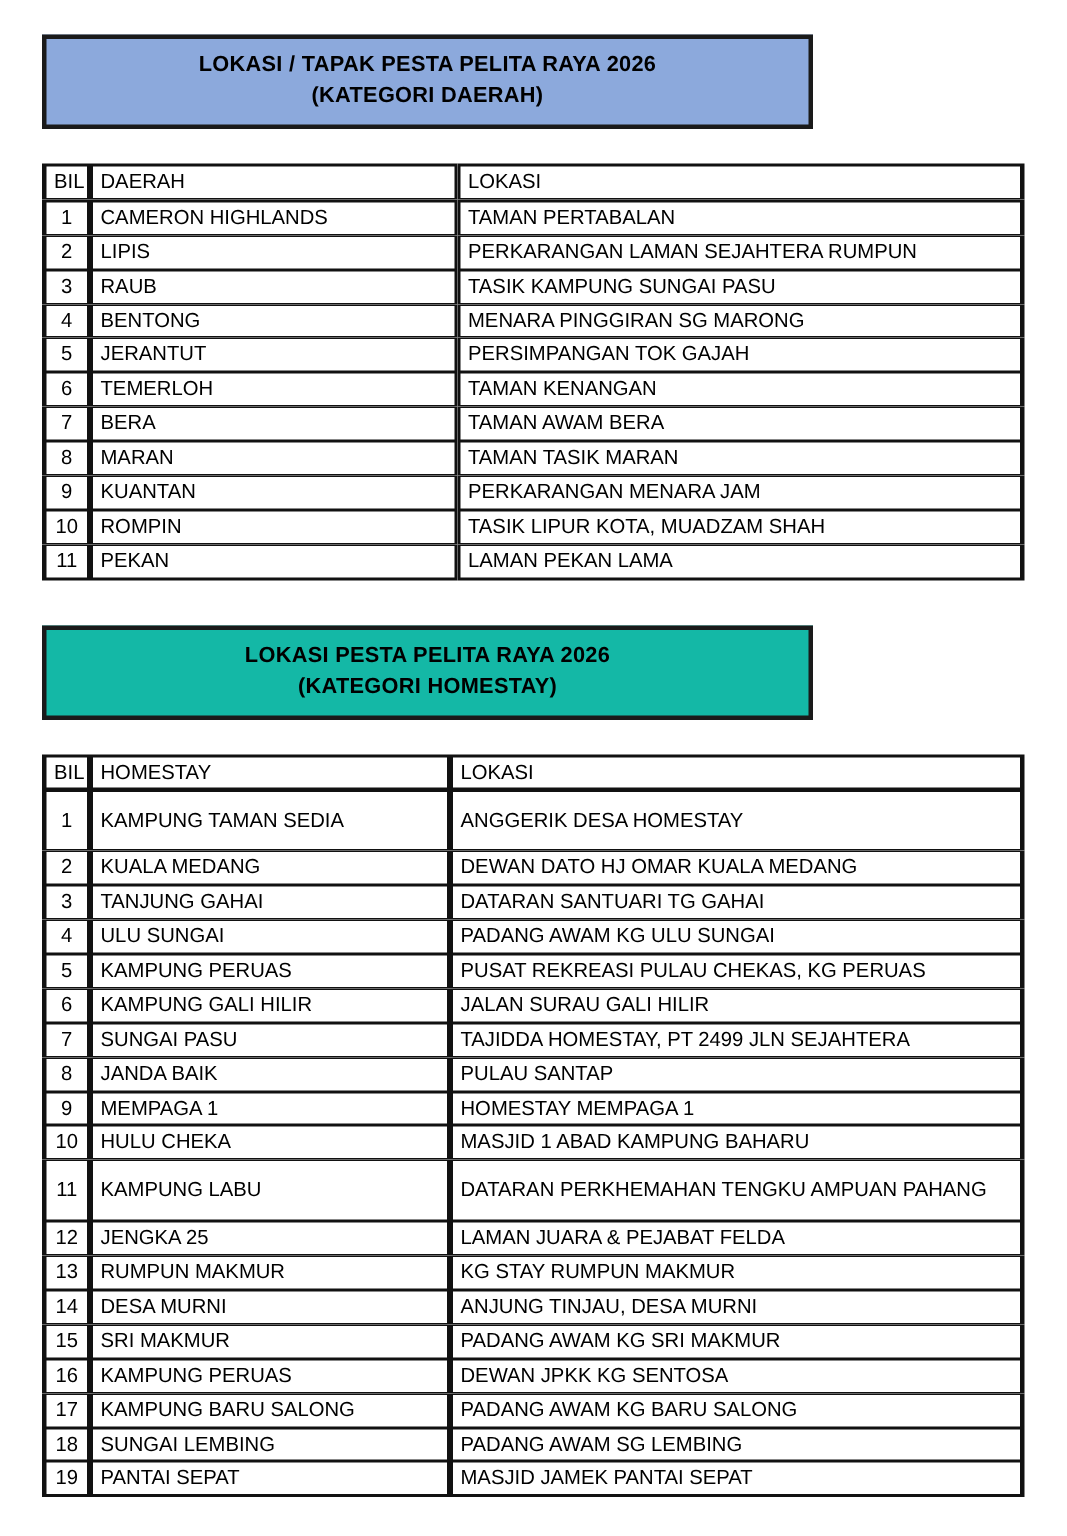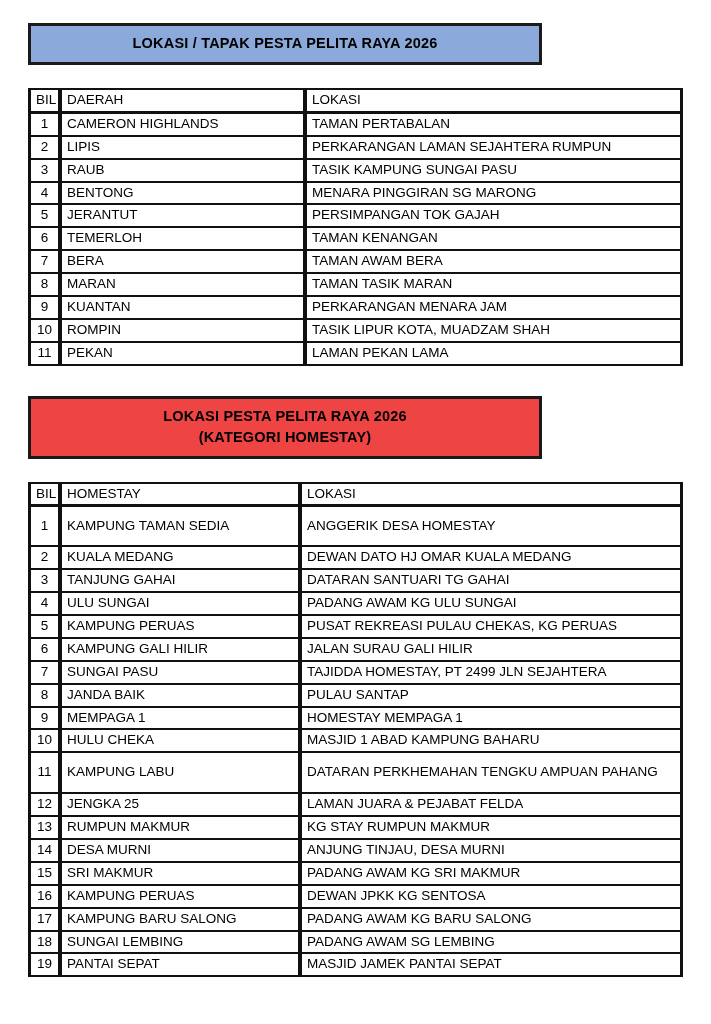--- a/index.html
+++ b/index.html
@@ -28,21 +28,21 @@
     border: 3px solid #1a1a1a;
     text-align: center;
     font-weight: bold;
     font-size: 14.5px;
     letter-spacing: 0.2px;
     line-height: 1.45;
     padding: 7px 6px 8px 6px;
     box-sizing: border-box;
   }
   .banner-blue { background: #8CA9DC; }
-  .banner-orange { background: #ef4444; }
+  .banner-orange { background: #14b8a6; }
   .banner .line { display: block; white-space: nowrap; }
 
   
   .tbl-wrap {
     margin: 0 28px;
     border-radius: 16px;
   }
   table.grid {
     width: 655px;
     border-collapse: separate;
@@ -91,20 +91,21 @@
 </style>
 </head>
 <body>
 
 <div class="page">
 
   <div class="gap-md"></div>
 
   <div class="banner banner-blue">
     <span class="line">LOKASI / TAPAK PESTA PELITA RAYA 2026</span>
+    <span class="line">(KATEGORI DAERAH)</span>
   </div>
 
   <div class="gap-md"></div>
 
   <div class="tbl-wrap">
     <table class="grid">
       <thead>
         <tr class="hdr-blue">
           <th class="h-bil col-bil">BIL</th>
           <th class="h-mid col-mid-1">DAERAH</th>

